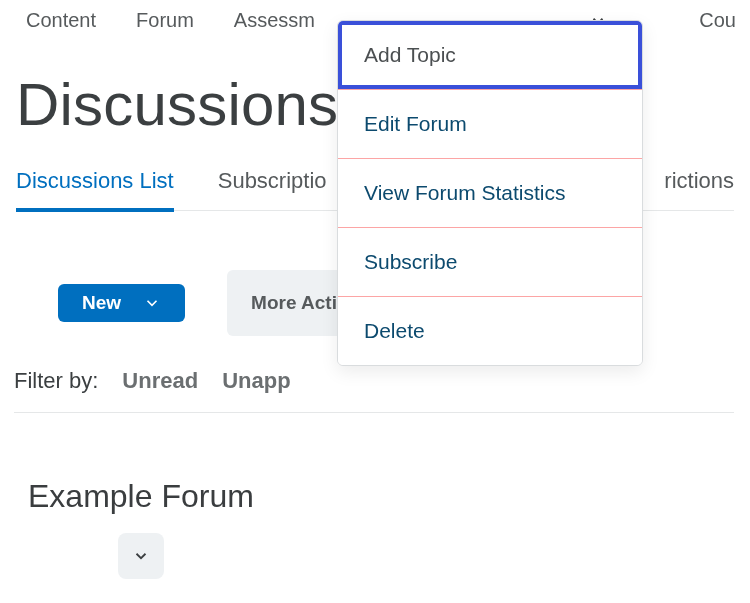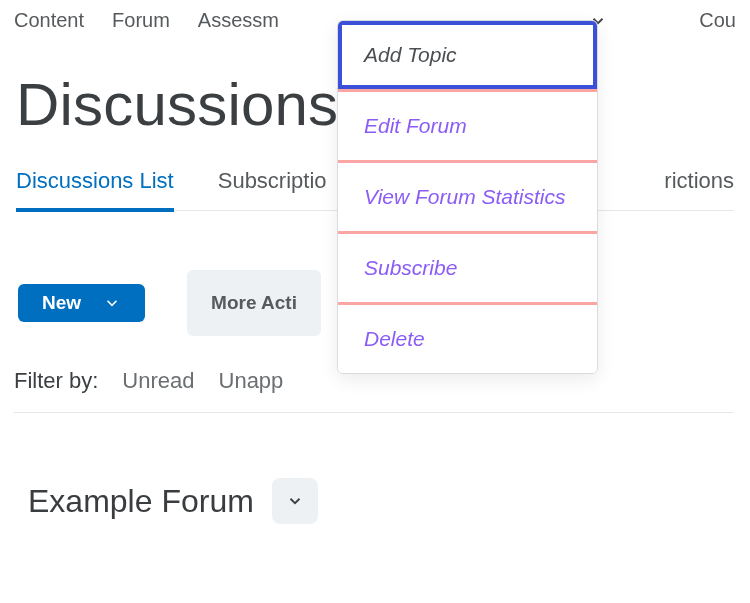--- a/index.html
+++ b/index.html
@@ -33,21 +33,21 @@
     top: 0; left: 0; right: 0;
     height: 40px;
     padding: 0 14px;
     display: flex;
     align-items: center;
     gap: 28px;
     font-size: 20px;
     color: #565a5c;
     white-space: nowrap;
   }
-  .topnav .nav-link { cursor: pointer; }
+  .topnav .nav-link { cursor: pointer; margin-left: 12px; }
   
   .floating-caret {
     position:absolute;
     top: 12px;
     left: 589px;
     font-size: 16px;
     color:#4b4f51;
   }
 
   
@@ -99,20 +99,21 @@
   .btn-primary {
     background: var(--blue-btn);
     color:#fff;
     font-weight:600;
     font-size:19px;
     padding: 8px 24px;
     border-radius: 6px;
     display:flex; align-items:center; gap:22px;
     cursor:pointer;
     border:none;
+    margin-left:40px;
   }
   .btn-secondary {
     background: var(--chip-bg);
     color:#565a5c;
     font-weight:600;
     font-size:19px;
     padding: 22px 24px;
     border-radius: 6px;
     cursor:pointer;
     border:none;
@@ -123,62 +124,61 @@
   .filters {
     position:absolute;
     top: 368px;
     left: 14px; right:16px;
     display:flex; align-items:center; gap:24px;
     font-size:22px;
     padding-bottom: 18px;
     border-bottom: 1px solid var(--divider);
   }
   .filters .label { color:#3b3f41; font-weight:400; }
-  .filters .chip  { color:#6b6f71; font-weight:400; cursor:pointer; }
+  .filters .chip  { color:#6b6f71; font-weight:700; cursor:pointer; }
 
   
   .forum-row {
     position:absolute;
     top: 478px;
     left: 28px;
-    display:flex; align-items:center; gap: 18px;
+    display:flex; align-items:center; gap: 18px; flex-direction: column;
   }
   .forum-row .name {
     font-size: 32px;
     color:#3a3d3f;
     font-weight:400;
   }
   .forum-row .menu-btn {
     width:46px; height:46px;
     border-radius:8px;
     background: var(--chip-bg);
     display:flex; align-items:center; justify-content:center;
     cursor:pointer;
     border:none;
   }
 
   
   .dropdown {
     position:absolute;
     top: 20px;
     left: 337px;
-    width: 261px;
+    width: 306px;
     background:#fff;
     border:1px solid #d9dcde;
     border-radius: 6px;
     box-shadow: 0 6px 18px rgba(0,0,0,0.08);
     overflow:hidden;
     z-index: 50;
-    font-style: italic;
   }
   .dropdown .item {
     padding: 22px 26px;
     font-size: 21px;
-    color:#8b5cf6;
-    border-top: 3px solid #fca5a5;
+    color:#0c4a6e;
+    border-top: 1px solid #fca5a5;
     cursor:pointer;
     background:#fff;
   }
   .dropdown .item:first-child { border-top:none; }
   .dropdown .item.selected {
     outline: 4px solid var(--sel-blue);
     outline-offset: -4px;
     color:#4b4f51;
   }
 

